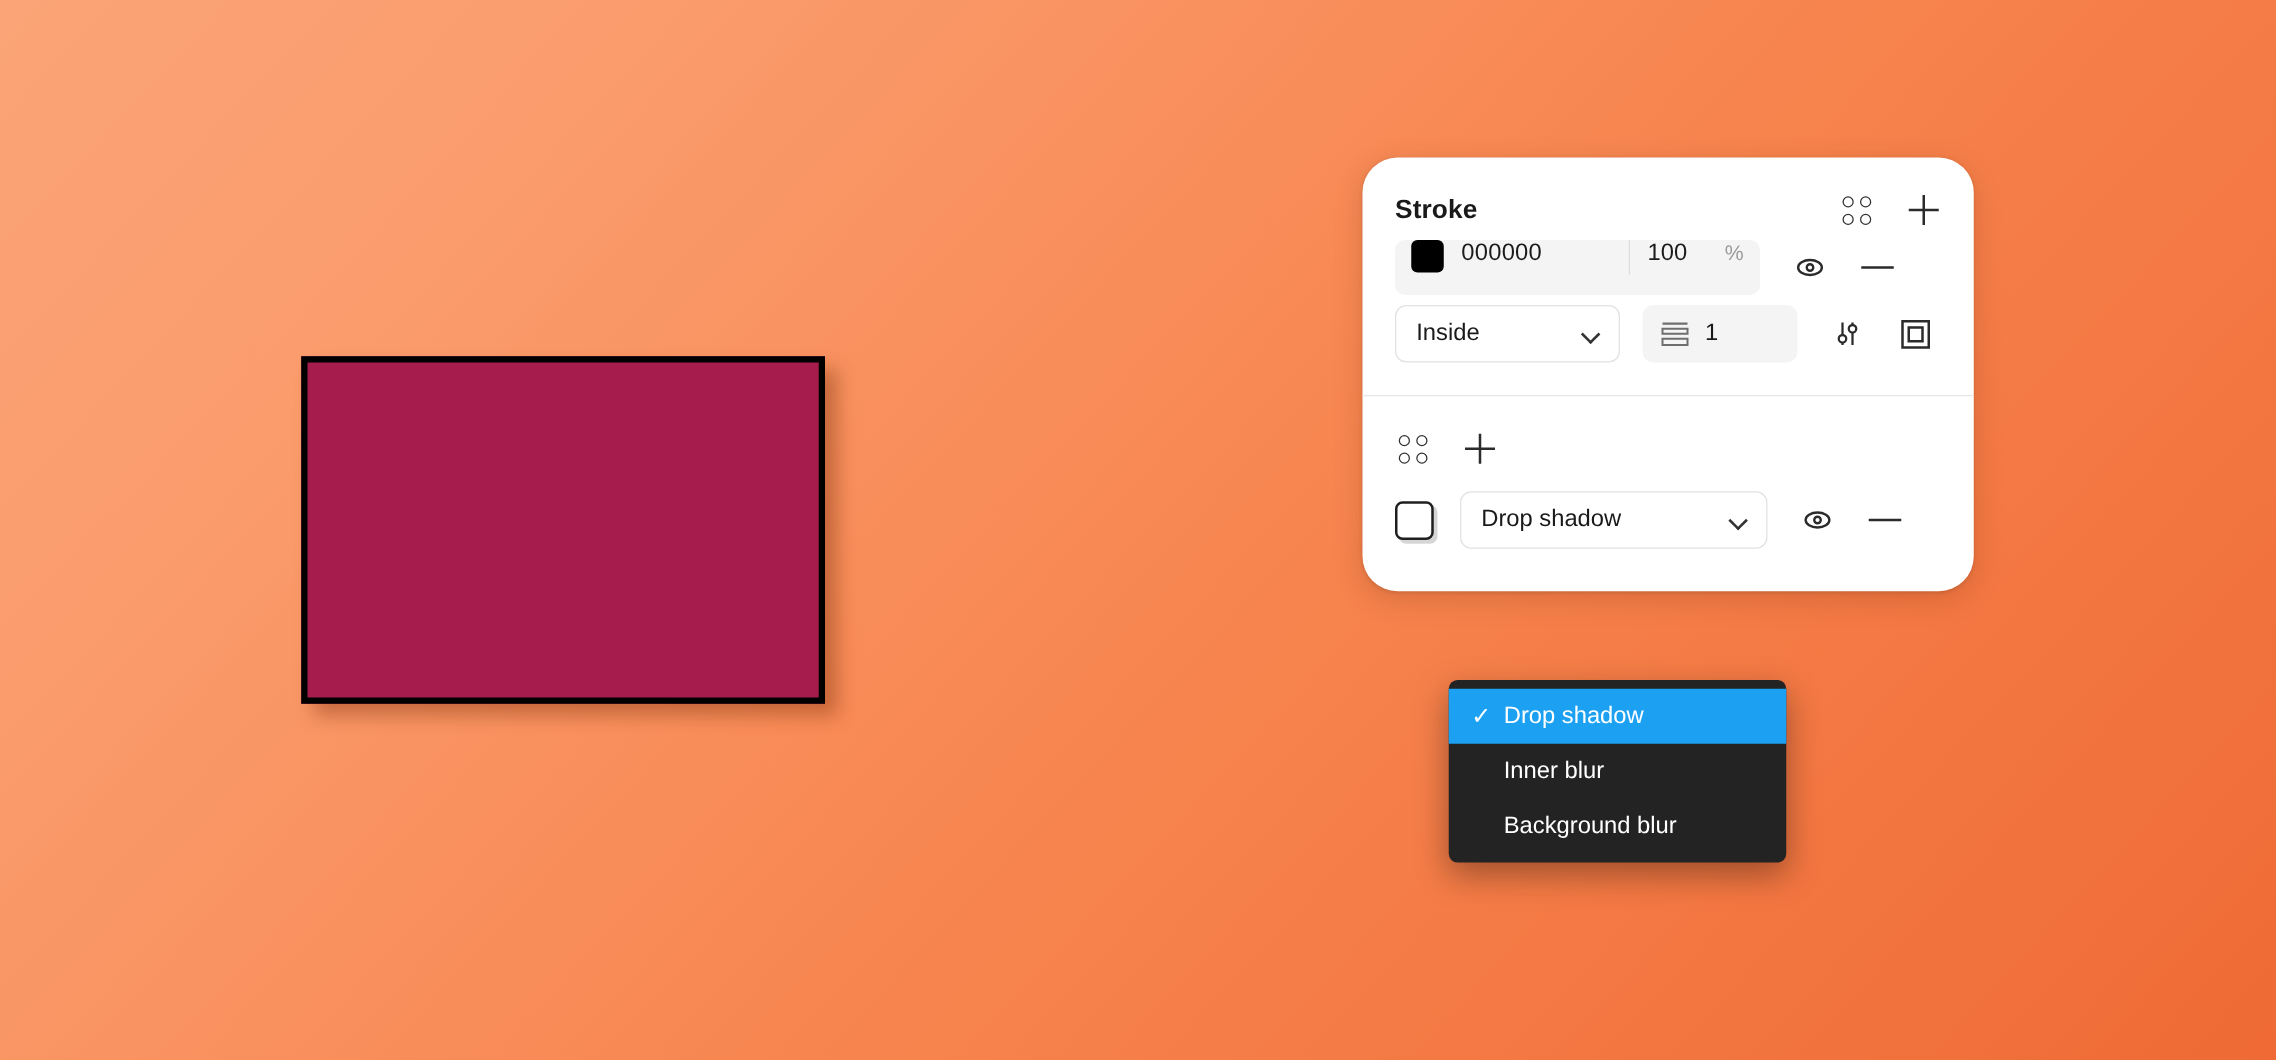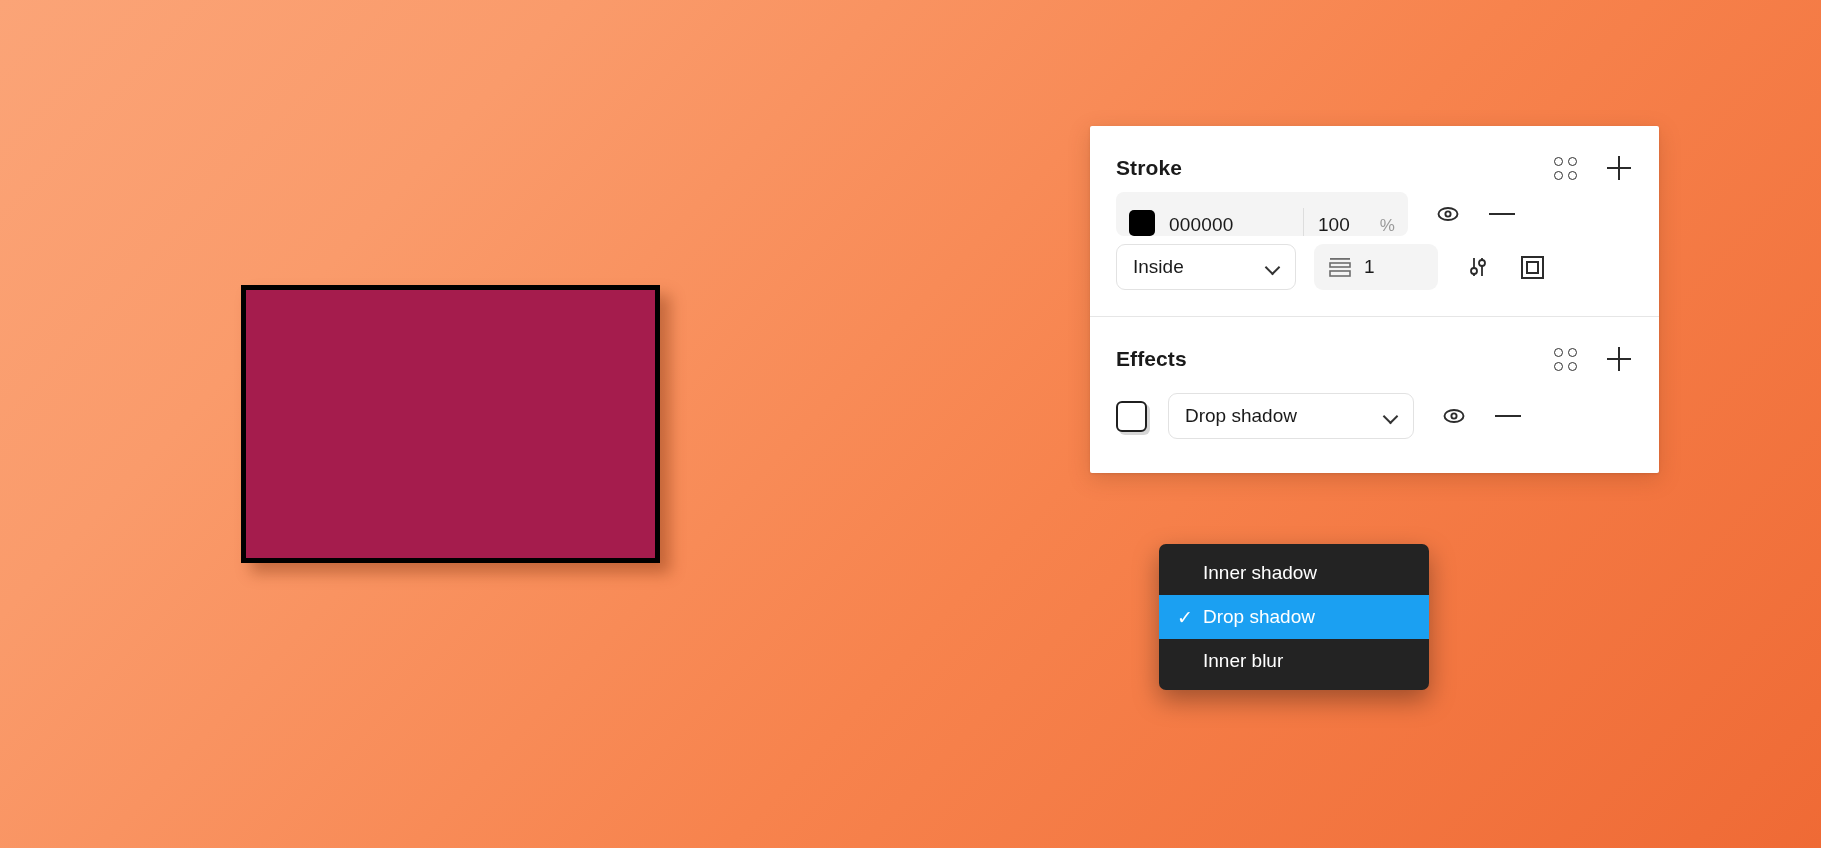--- a/index.html
+++ b/index.html
@@ -22,23 +22,23 @@
     width: 419px; height: 278px;
     background: #a51c4d;
     border: 5px solid #000000;
     box-shadow: 10px 10px 14px rgba(120, 45, 10, 0.40);
   }
 
   
   #inspector {
     position: absolute;
     left: 1090px; top: 126px;
-    width: 569px;
+    width: 489px;
     background: #ffffff;
-    border-radius: 2px;
+    border-radius: 28px;
     box-shadow: 0 6px 22px rgba(110, 50, 20, 0.22), 0 1px 3px rgba(0,0,0,0.10);
   }
   .section { padding: 0 26px; }
   .section.stroke { padding-top: 18px; padding-bottom: 26px; }
   .section.effects { padding-top: 18px; padding-bottom: 34px; }
   .divider { height: 1px; background: #e6e6e6; width: 100%; }
 
   .section-head {
     display: flex; align-items: center;
     height: 48px;
@@ -77,21 +77,21 @@
   .plus::after  { top: 0; left: 11px; height: 24px; width: 2.2px; }
 
   
   .eye { width: 26px; height: 26px; }
   
   .minus { width: 26px; height: 2.2px; background: #2b2b2b; }
 
   
   .row { display: flex; align-items: center; }
   .color-field {
-    display: flex; align-items: flex-end;
+    display: flex; align-items: flex-start;
     background: #f4f4f4;
     border-radius: 8px;
     height: 44px;
     width: 292px;
   }
   .swatch {
     width: 26px; height: 26px;
     background: #000000;
     border-radius: 5px;
     margin-left: 13px;
@@ -290,21 +290,20 @@
           </div>
         </div>
       </div>
     </div>
 
     <div class="divider"></div>
 
     <div class="section effects">
 
       <div class="section-head">
-        <div class="section-title">Effects</div>
         <div class="head-icons">
           <div class="icon-btn">
             <span class="dotgrid">
                 <i></i>
                 <i></i>
                 <i></i>
                 <i></i>
               </span>
           </div>
           <div class="icon-btn">
@@ -328,27 +327,27 @@
           </div>
           <div class="icon-btn">
             <span class="minus"></span>
           </div>
         </div>
       </div>
     </div>
   </div>
 
   <div id="effect-menu">
-    <div class="menu-item">
-      <span class="menu-check"></span>
-      <span class="menu-label">Inner shadow</span>
-    </div>
     <div class="menu-item selected">
       <span class="menu-check">✓</span>
       <span class="menu-label">Drop shadow</span>
     </div>
     <div class="menu-item">
       <span class="menu-check"></span>
       <span class="menu-label">Inner blur</span>
     </div>
+    <div class="menu-item">
+      <span class="menu-check"></span>
+      <span class="menu-label">Background blur</span>
+    </div>
   </div>
 
 </div>
 
 </body></html>

